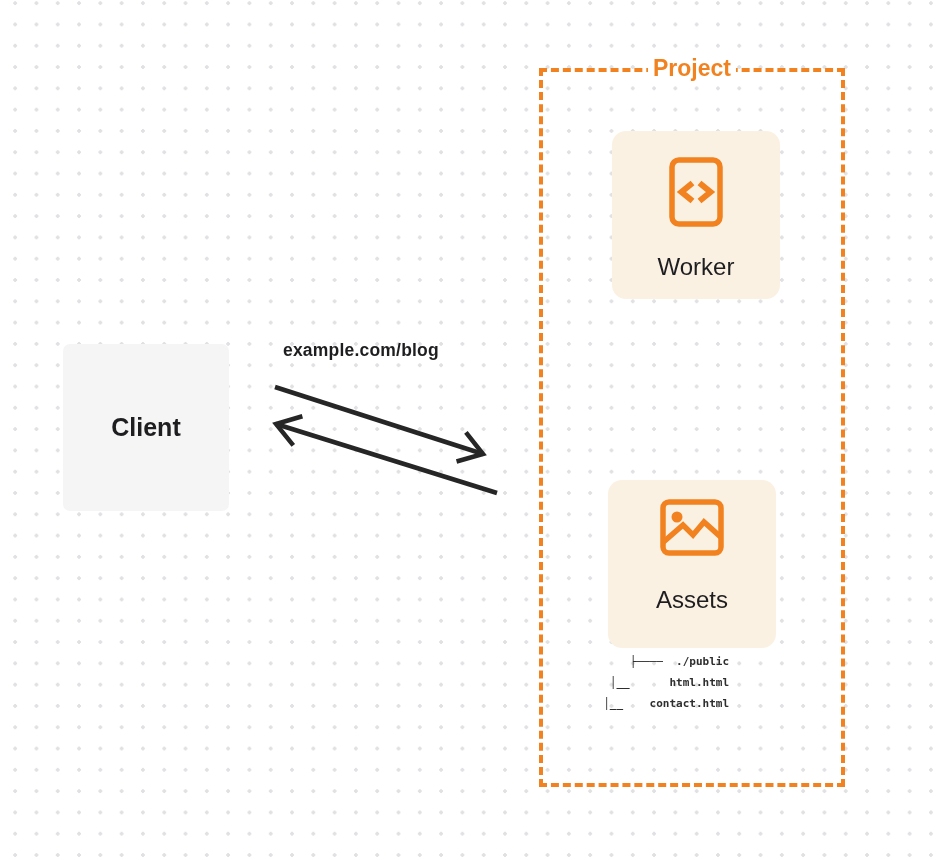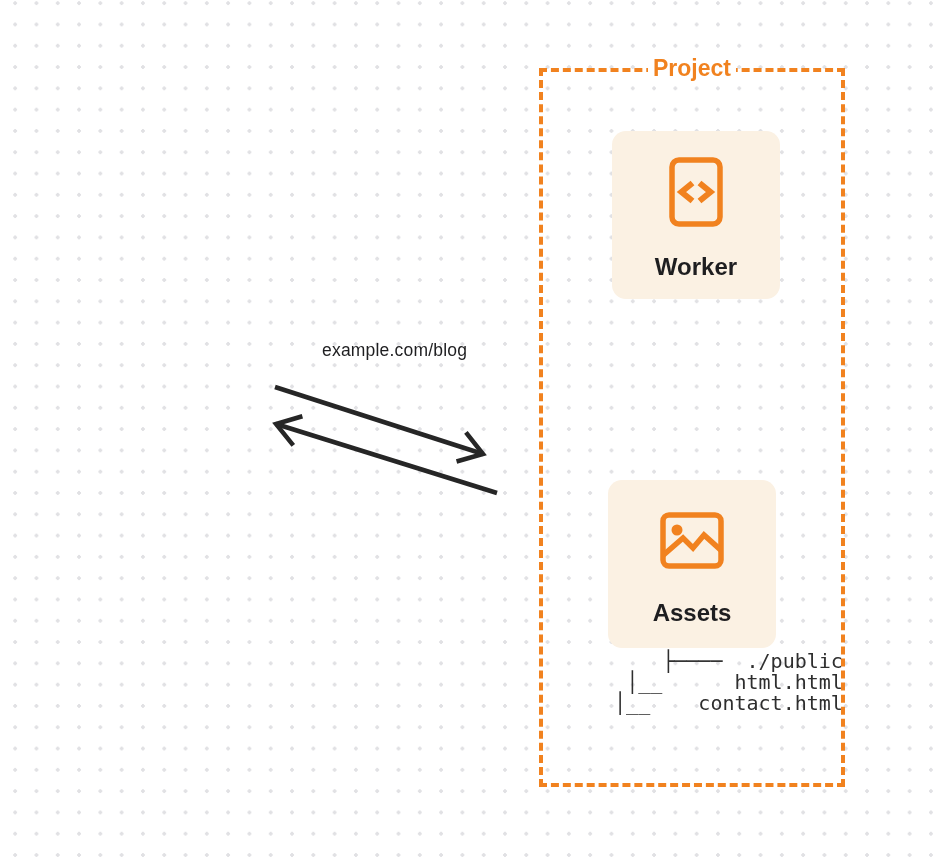--- a/index.html
+++ b/index.html
@@ -28,73 +28,75 @@
 
   .client-box{
     position:absolute;left:63px;top:344px;width:166px;height:167px;
     background:var(--client-bg);border-radius:7px;
     display:flex;align-items:center;justify-content:center;
   }
   .client-box .node-label{font-size:25px;font-weight:bold;color:var(--text-dark);}
 
   .url-label{
     position:absolute;left:283px;top:340px;
-    font-size:17.5px;font-weight:normal;color:var(--text-dark);
+    font-size:17.5px;font-weight:bold;color:var(--text-dark);
     letter-spacing:0.2px;
-    margin-left:39px;
   }
 
   .project-box{
     position:absolute;left:539px;top:68px;width:306px;height:719px;
     border:4px dashed var(--accent-orange);
     text-align:right;
   }
   .project-label{
     position:absolute;top:-17px;left:50%;transform:translateX(-50%);
     background:#ffffff;padding:0 5px;
     font-size:23px;font-weight:bold;color:var(--accent-orange);
     white-space:nowrap;
   }
 
   .card{
     position:absolute;width:168px;height:168px;
     background:var(--card-bg);border-radius:14px;
     display:flex;flex-direction:column;align-items:center;
   }
-  .card .node-label{font-size:24px;font-weight:bold;color:var(--text-dark);line-height:1.2;}
+  .card .node-label{font-size:24px;font-weight:normal;color:var(--text-dark);line-height:1.2;}
   .card.worker{left:69px;top:59px;padding-top:26px;}
   .card.worker .icon-wrap{margin-bottom:26px;}
-  .card.assets{left:65px;top:408px;padding-top:32px;}
+  .card.assets{left:65px;top:408px;padding-top:19px;}
   .card.assets .icon-wrap{margin-bottom:30px;}
   .icon-wrap{display:block;line-height:0;}
   .icon-wrap svg{display:block;}
 
   .file-tree{
     position:absolute;left:47px;top:579px;
     font-family:"DejaVu Sans Mono", monospace;
-    font-size:20px;line-height:21px;font-weight:400;
+    font-size:11px;line-height:21px;font-weight:700;
     color:var(--tree-text);
   }
   .file-tree div{white-space:pre;}
 </style>
 </head>
 <body>
 
 <div class="canvas">
 
   <svg class="arrows" width="938" height="860" viewBox="0 0 938 860">
     <defs>
       <marker id="open-arrowhead" markerUnits="userSpaceOnUse" markerWidth="56" markerHeight="44" viewBox="-28 -22 56 44" refX="0" refY="0" orient="auto" overflow="visible">
         <path d="M-21,-14 L0,0 L-21,14" fill="none" stroke="#262626" stroke-width="4.5" stroke-linecap="square"></path>
       </marker>
     </defs>
     <line x1="275" y1="387" x2="483" y2="454" stroke="#262626" stroke-width="4.5" marker-end="url(#open-arrowhead)"></line>
     <line x1="497" y1="493" x2="276" y2="424" stroke="#262626" stroke-width="4.5" marker-end="url(#open-arrowhead)"></line>
   </svg>
 
+  <div class="client-box">
+    <span class="node-label">Client</span>
+  </div>
 
   <div class="url-label">example.com/blog</div>
 
   <div class="project-box">
     <span class="project-label">Project</span>
 
     <div class="card worker">
       <span class="icon-wrap">
         <svg width="54" height="70" viewBox="0 0 54 70">
           <rect x="3" y="3" width="48" height="64" rx="7" fill="none" stroke="#F1821F" stroke-width="5.5"></rect>

